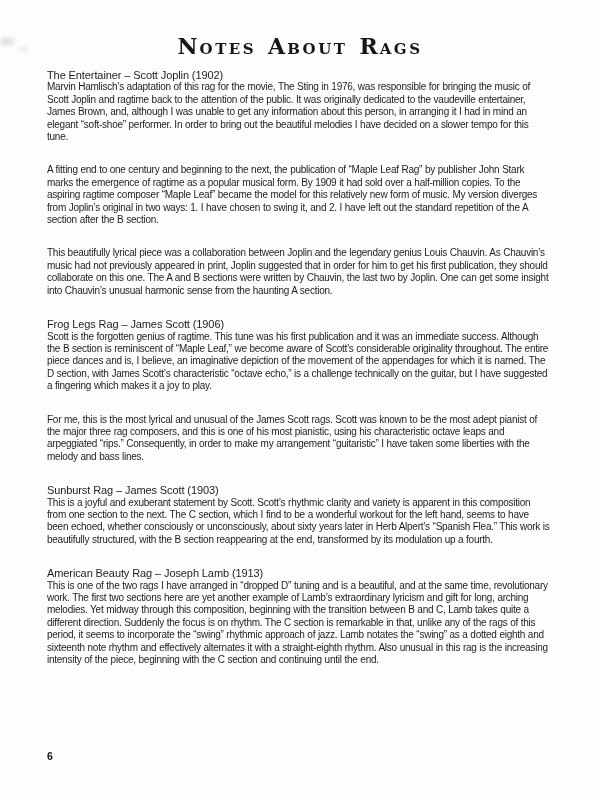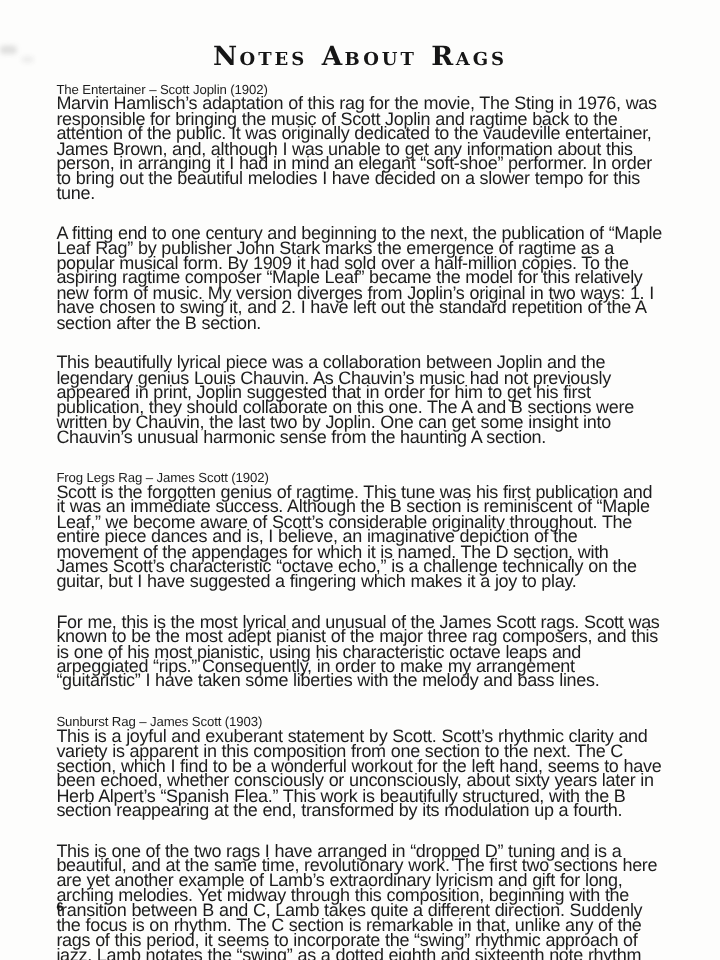--- a/index.html
+++ b/index.html
@@ -43,21 +43,21 @@
     padding: 8px 48px 0 47px;
   }
   .section { margin-bottom: 21px; }
   .section-heading {
     font-weight: normal;
     font-size: 11px;
     line-height: 12.4px;
     letter-spacing: -0.1px;
   }
   .section-body {
-    font-size: 15px;
+    font-size: 10px;
     line-height: 12.4px;
     letter-spacing: -0.25px;
     text-align: left;
     word-spacing: 0.2px;
   }
   .page-number {
     position: absolute;
     left: 47px;
     top: 750px;
     font-size: 10.5px;
@@ -86,34 +86,35 @@
 
     <div class="section">
       <div class="section-body">A fitting end to one century and beginning to the next, the publication of “Maple Leaf Rag” by publisher John Stark marks the emergence of ragtime as a popular musical form. By 1909 it had sold over a half-million copies. To the aspiring ragtime composer “Maple Leaf” became the model for this relatively new form of music. My version diverges from Joplin’s original in two ways:  1. I have chosen to swing it, and 2. I have left out the standard repetition of the A section after the B section.</div>
     </div>
 
     <div class="section">
       <div class="section-body">This beautifully lyrical piece was a collaboration between Joplin and the legendary genius Louis Chauvin. As Chauvin’s music had not previously appeared in print, Joplin suggested that in order for him to get his first publication, they should collaborate on this one. The A and B sections were written by Chauvin, the last two by Joplin. One can get some insight into Chauvin’s unusual harmonic sense from the haunting A section.</div>
     </div>
 
     <div class="section">
-      <div class="section-heading">Frog Legs Rag – James Scott (1902)</div>
+      <div class="section-heading">Frog Legs Rag – James Scott (1906)</div>
       <div class="section-body">Scott is the forgotten genius of ragtime. This tune was his first publication and it was an immediate success. Although the B section is reminiscent of “Maple Leaf,” we become aware of Scott’s considerable originality throughout. The entire piece dances and is, I believe, an imaginative depiction of the movement of the appendages for which it is named. The D section, with James Scott’s characteristic “octave echo,” is a challenge technically on the guitar, but I have suggested a fingering which makes it a joy to play.</div>
     </div>
 
     <div class="section">
       <div class="section-body">For me, this is the most lyrical and unusual of the James Scott rags. Scott was known to be the most adept pianist of the major three rag composers, and this is one of his most pianistic, using his characteristic octave leaps and arpeggiated “rips.” Consequently, in order to make my arrangement “guitaristic” I have taken some liberties with the melody and bass lines.</div>
     </div>
 
     <div class="section">
       <div class="section-heading">Sunburst Rag – James Scott (1903)</div>
       <div class="section-body">This is a joyful and exuberant statement by Scott. Scott’s rhythmic clarity and variety is apparent in this composition from one section to the next. The C section, which I find to be a wonderful workout for the left hand, seems to have been echoed, whether consciously or unconsciously, about sixty years later in Herb Alpert’s “Spanish Flea.” This work is beautifully structured, with the B section reappearing at the end, transformed by its modulation up a fourth.</div>
     </div>
 
     <div class="section">
+      <div class="section-heading">American Beauty Rag – Joseph Lamb (1913)</div>
       <div class="section-body">This is one of the two rags I have arranged in “dropped D” tuning and is a beautiful, and at the same time, revolutionary work. The first two sections here are yet another example of Lamb’s extraordinary lyricism and gift for long, arching melodies. Yet midway through this composition, beginning with the transition between B and C, Lamb takes quite a different direction. Suddenly the focus is on rhythm. The C section is remarkable in that, unlike any of the rags of this period, it seems to incorporate the “swing” rhythmic approach of jazz. Lamb notates the “swing” as a dotted eighth and sixteenth note rhythm and effectively alternates it with a straight-eighth rhythm. Also unusual in this rag is the increasing intensity of the piece, beginning with the C section and continuing until the end.</div>
     </div>
 
   </div>
 
   <div class="page-number">6</div>
 
 </div>
 
 </body></html>

